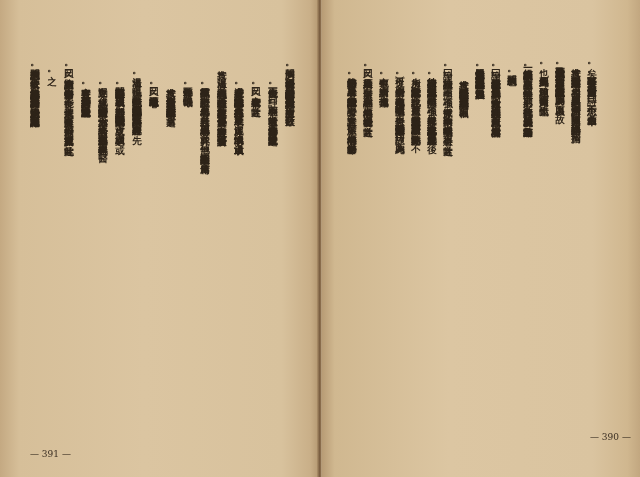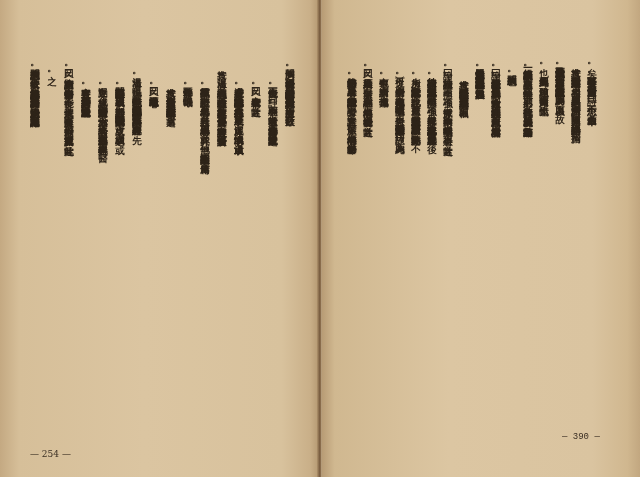--- a/index.html
+++ b/index.html
@@ -53,21 +53,21 @@
   <div class="col" style="left:165px;top:80px;height:362px;"><span class="t">求真按　停食腹痛病者。主用麻醉藥而兼用吐下劑者。當三省之。</span></div>
   <div class="col" style="left:148px;top:80px;height:362px;"><span class="t">又曰。心中溫溫而欲吐者。</span></div>
   <div class="col" style="left:131px;top:70px;height:372px;"><span class="t">溫溫者。溫嘔也。雖欲吐而不能吐也。此乃胸中之濁毒動搖而迫於上之病也。凡諸病百藥無效。而專有此證者。先</span></div>
   <div class="col" style="left:114px;top:80px;height:362px;"><span class="t">以瓜蒂散開達其鬱結之毒。二三次或四五次後。則其證必變。而其變而隨機投以的當之劑。或攻之。或和緩之。或</span></div>
   <div class="col" style="left:97px;top:80px;height:362px;"><span class="t">運動之。或緣化之。則世醫所謂不治之痼疾。亦可治十之六七。其終不治者。蓋固由在於必死。而天年絕乏者也。醫</span></div>
   <div class="col" style="left:80px;top:80px;height:362px;"><span class="t">者宜審察之。不可謗於古劇方不利之名。而謗毀前人之遺法也。</span></div>
   <div class="col" style="left:63px;top:62px;height:380px;"><span class="t">又曰。病胸上諸實。胸中鬱鬱而痛。不能食。欲使人按之。而反有涎唾。下利日十餘行。其脈反沉而微滑。此當吐</span></div>
   <div class="col" style="left:46px;top:62px;height:380px;"><span class="t">之。</span></div>
   <div class="col" style="left:29px;top:62px;height:380px;"><span class="t">胸上謂胸膈間也。欲使人按者。此證疑似於結胸病。夫毒凝結於胸間者。大陷胸湯之所主治也。如此證則毒凝結</span></div>
 
-  <span class="pno" style="left:30px;top:449px;">— 254 —</span>
+  <span class="pno" style="left:30px;top:449px;">— 391 —</span>
 </div>
 
 <div class="spine"></div>
 
 <div class="page page-right">
   <div class="col" style="left:264px;top:60px;height:370px;"><span class="t">矣。醫者豈可不妥之乎。吾黨之同當師古。詩曰。不愆不忘。率由舊章。</span></div>
   <div class="col" style="left:248px;top:60px;height:370px;"><span class="t">求真按　獨嘯庵氏與加古氏之意見。正相反者。因腹之定義異。而所謂胸一體。嘯庵氏之腹。如現時之學說。指胸</span></div>
   <div class="col" style="left:232px;top:60px;height:370px;"><span class="t">骨劍狀突起及肋骨弓以下也。加古氏則如舊說。以通左右第十二肋骨下緣之直線以上。為胸膈間。以下為腹。故</span></div>
   <div class="col" style="left:216px;top:60px;height:370px;"><span class="t">也。不知此見解。以致相違。而責嘯庵氏。太酷也。</span></div>
   <div class="col" style="left:200px;top:62px;height:368px;"><span class="t">諸病以候腹為第一義。蓋腹為生之本。惟至於用吐法。則不必然。凡欲行此術者。以候胸膈為先務。蓋病毒結塞於</span></div>
@@ -76,14 +76,14 @@
   <div class="col" style="left:152px;top:62px;height:368px;"><span class="t">吾黨體氣腹脹之證。吐後必用調胃承氣湯。以通和其逆氣。</span></div>
   <div class="col" style="left:136px;top:72px;height:358px;"><span class="t">求真按　吐後有可用瀉心湯及黃連解毒湯者。又有可用調胃承氣湯者。不可固執。</span></div>
   <div class="col" style="left:120px;top:62px;height:368px;"><span class="t">論曰。病如桂枝證。頭不痛。項不強。寸脈微浮。胸中痞鞕。氣上衝咽喉。不得息者。當吐之。</span></div>
   <div class="col" style="left:104px;top:70px;height:360px;"><span class="t">病如桂枝證者。謂疑似於表證也。雖然頭不痛。項不強。且脈微浮者。此非真表證之徵也。凡脈以寸尺而辨之者。後</span></div>
   <div class="col" style="left:88px;top:70px;height:360px;"><span class="t">人所加。非古法醫者之意也（求真按　此說非也。蓋疑處。是東洞翁之缺點。其門下及猷緒者。亦陷於此弊。不</span></div>
   <div class="col" style="left:72px;top:70px;height:360px;"><span class="t">可從之）。胸中所覺者。為毒在此之徵。氣上衝咽喉。不得息者。乃胸中鬱伏之毒激湧而上迫所致。故註曰。此為胸</span></div>
   <div class="col" style="left:56px;top:70px;height:360px;"><span class="t">中有寒也。所謂寒者。指其毒也。</span></div>
   <div class="col" style="left:40px;top:62px;height:368px;"><span class="t">又曰。病人手足厥冷。脈乍緊者。邪結在胸中。心中滿而煩。饑不能食者。當吐之。</span></div>
   <div class="col" style="left:24px;top:70px;height:360px;"><span class="t">毒鬱結於胸中。見手足厥冷者。是所謂旁證也（求真按　旁證者。客證之意）。脈乍緊。心中滿而煩者。毒鬱結於</span></div>
 
-  <span class="pno" style="left:240px;top:432px;font-family:Liberation Mono, monospace;">— 390 —</span>
+  <span class="pno" style="left:268px;top:432px;">— 390 —</span>
 </div>
 
 </body></html>

